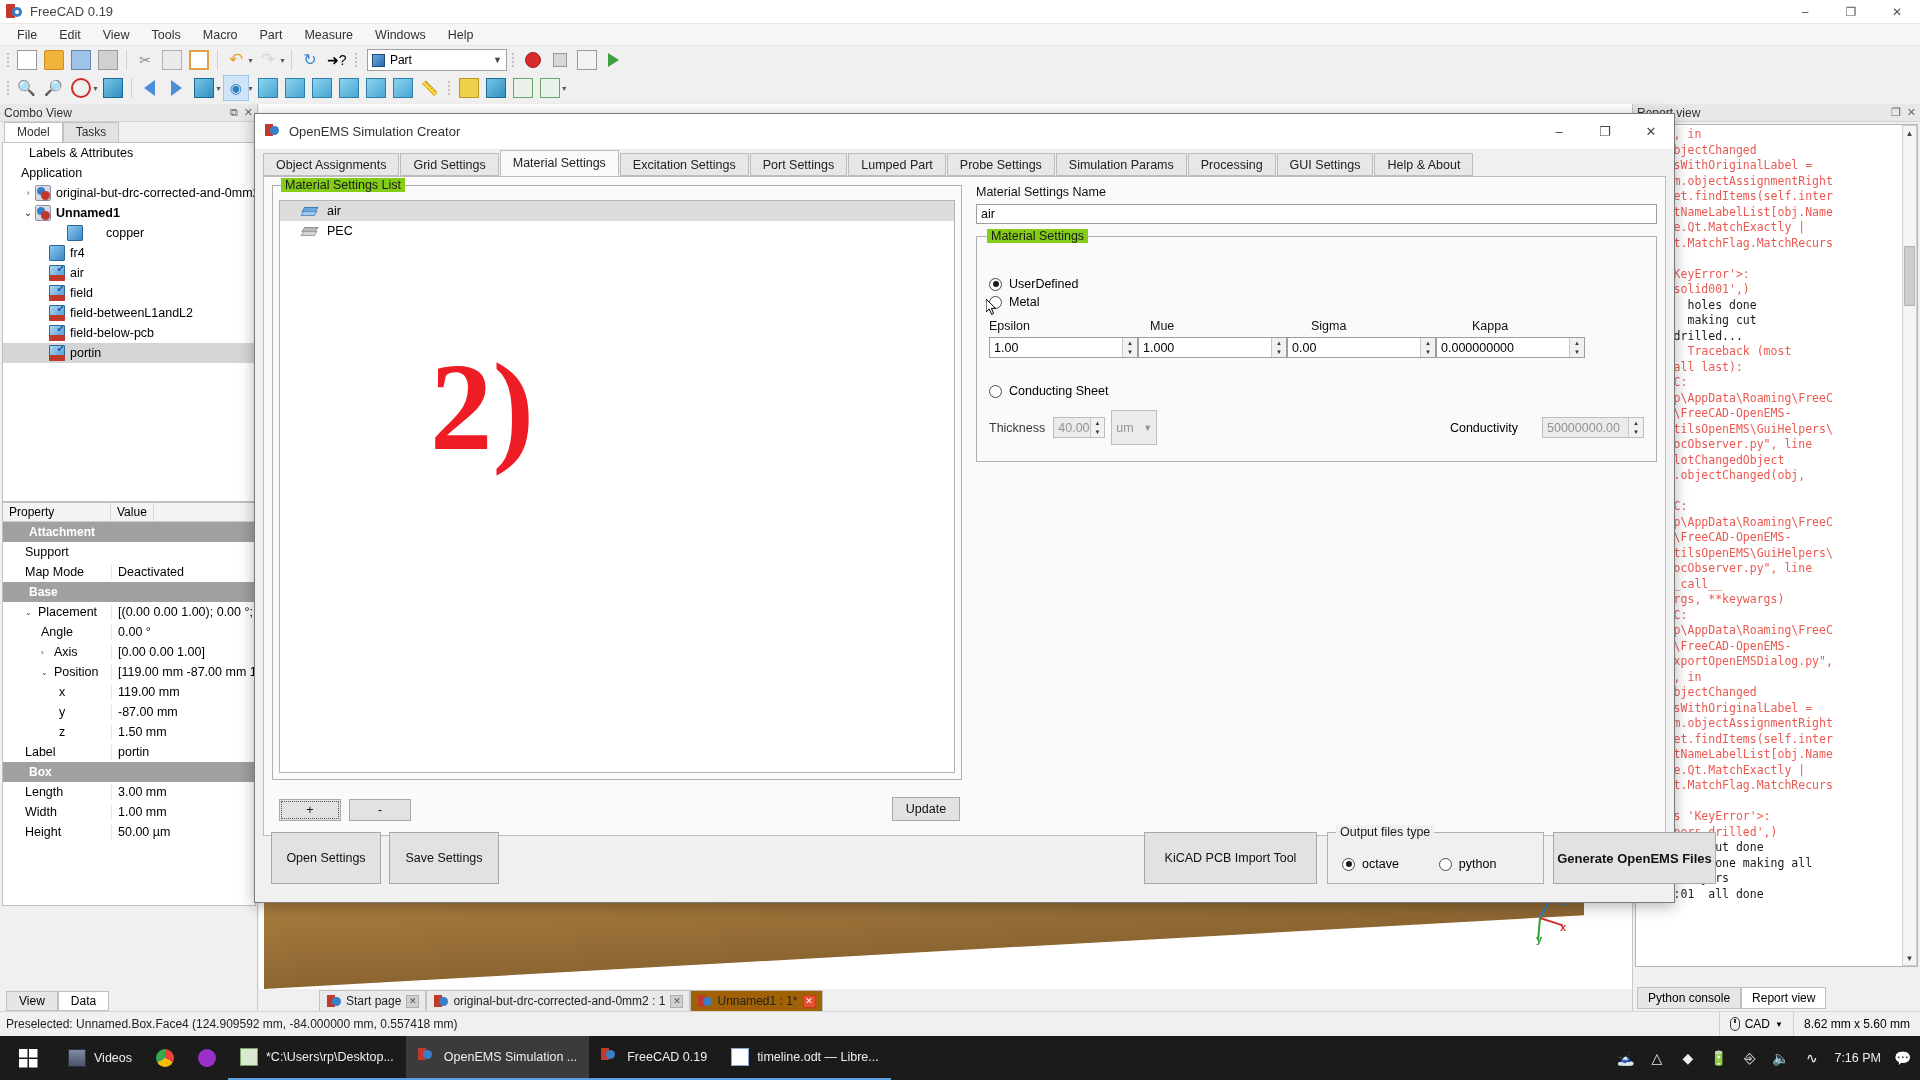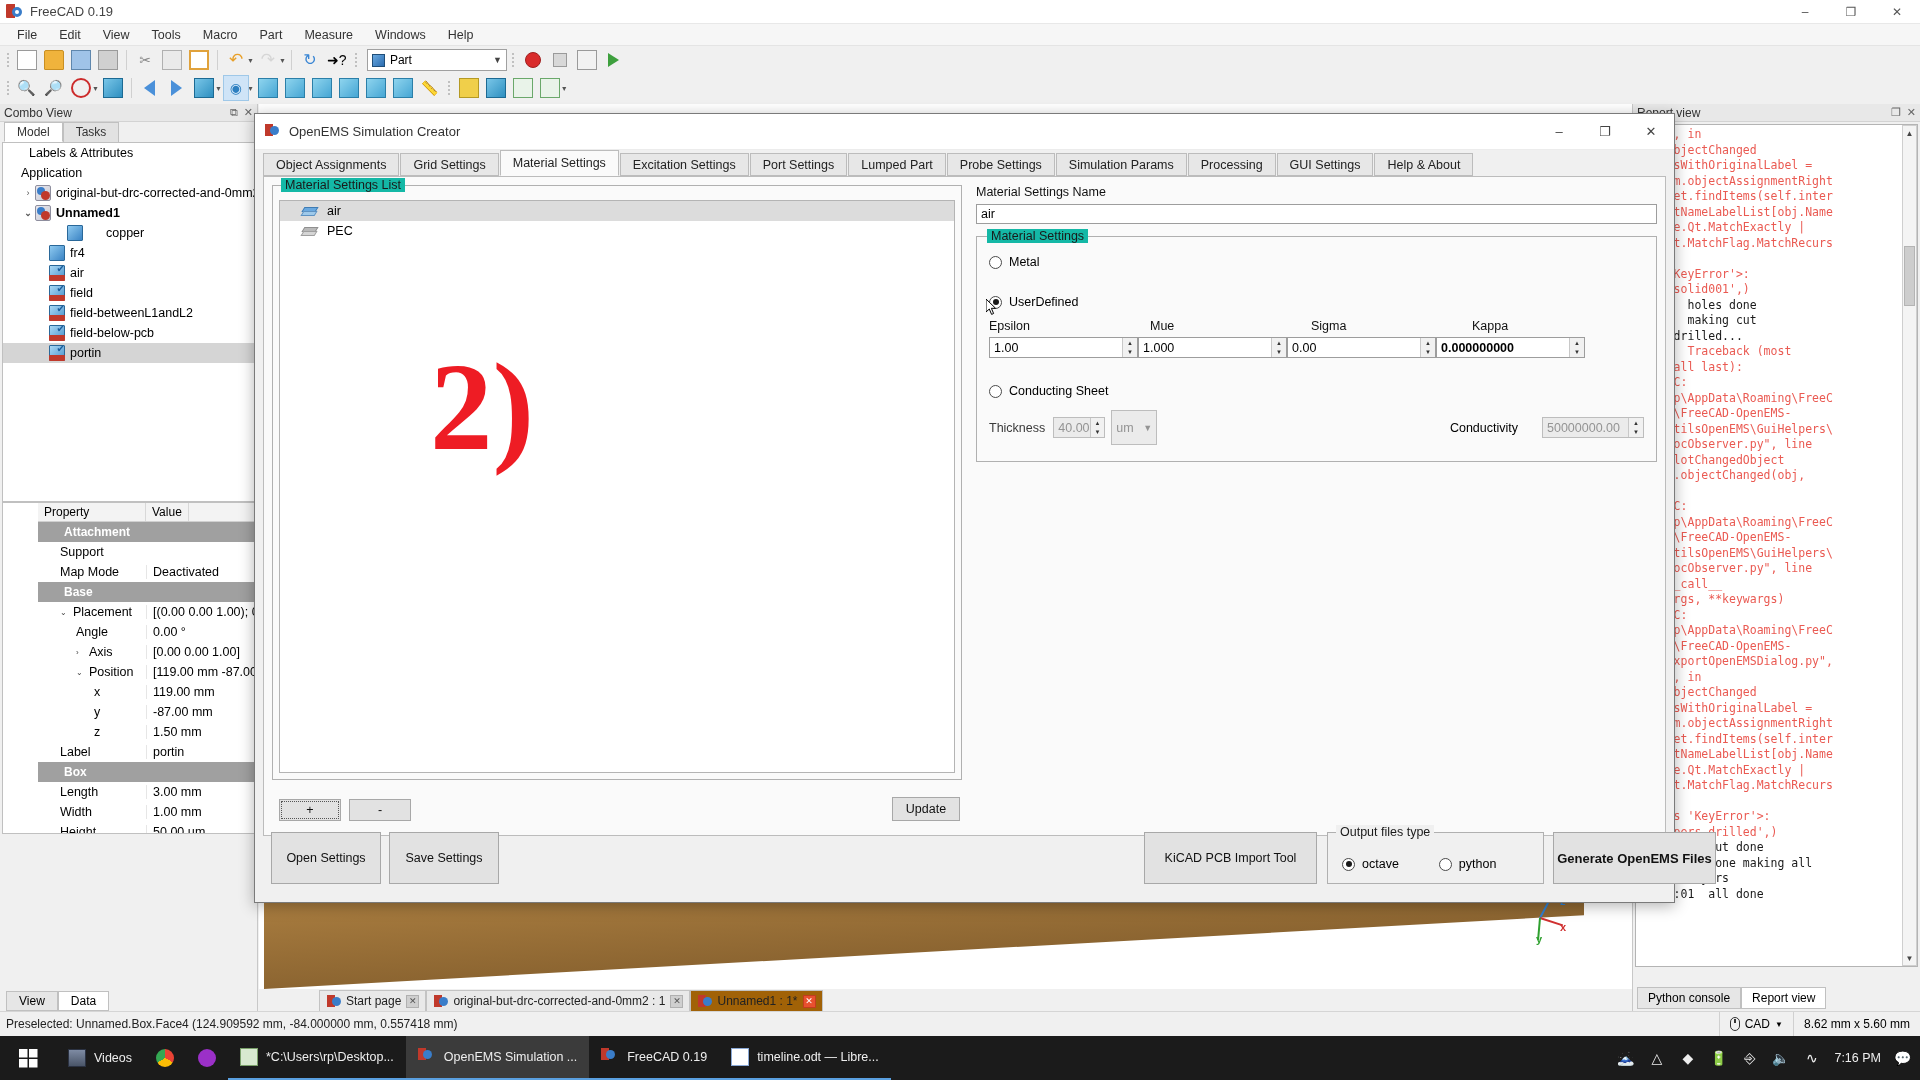--- a/index.html
+++ b/index.html
@@ -78,21 +78,21 @@
   .tw { width:14px; text-align:center; font-size:9px; color:#555; flex:none; }
   .tico { width:16px; height:16px; margin-right:5px; flex:none; position:relative; }
   .tico.doc { background:linear-gradient(135deg,#e8e8ee,#c9c9d4); border:1px solid #8e8e9e; border-radius:2px; }
   .tico.doc:after { content:''; position:absolute; right:0; bottom:0; width:9px; height:9px; background:#c0392b; border-radius:50%; }
   .tico.doc:before { content:''; position:absolute; left:1px; top:1px; width:8px; height:8px; background:#3a7dc9; border-radius:50%; }
   .tico.cube { background:linear-gradient(135deg,#8ecaf0,#3b84c4); border:1px solid #2a6899; border-radius:1px; }
   .tico.part { background:linear-gradient(135deg,#a9d7f4,#4b93cb); border:1px solid #2a6899; border-radius:1px; }
   .tico.part:after { content:''; position:absolute; left:-1px; bottom:-1px; width:16px; height:6px; background:#c0392b; border-radius:1px; }
   .tico.part:before { content:'✔'; position:absolute; right:-1px; top:-3px; font-size:10px; color:#1a5c9b; z-index:2;}
 
-  .prop-table { position:absolute; left:2px; top:398px; width:254px; height:332px; background:#fff; border:1px solid #c0c0c0; overflow:hidden;padding-left:35px;}
+  .prop-table { position:absolute; left:2px; top:398px; width:254px; height:404px; background:#fff; border:1px solid #c0c0c0; overflow:hidden;}
   .prop-hdr { display:flex; height:19px; font-size:12px; background:#f3f3f3; border-bottom:1px solid #d0d0d0; }
   .prop-hdr div { padding:2px 6px; border-right:1px solid #d8d8d8; }
   .prop-hdr .c1 { width:108px; }
   .prop-row { display:flex; height:20px; font-size:12.5px; align-items:center; }
   .prop-row .pk { width:108px; padding-left:4px; display:flex; align-items:center; gap:3px; white-space:nowrap; overflow:hidden;}
   .prop-row .pv { flex:1; padding-left:6px; border-left:1px solid #e6e6e6; white-space:nowrap; overflow:hidden; }
   .prop-group { background:#a0a0a0; color:#fff; font-weight:bold; font-size:12px; height:20px; display:flex; align-items:center; padding-left:26px;}
   .ind1 { padding-left:22px !important; }
   .ind2 { padding-left:38px !important; }
   .ind3 { padding-left:56px !important; }
@@ -154,21 +154,21 @@
   .dlg-wbtn { width:46px; height:36px; display:flex; align-items:center; justify-content:center; color:#444; font-size:13px;}
 
   .dlg-tabs { display:flex; padding-left:8px; height:26px; align-items:flex-end; background:#f0f0f0;}
   .dtab { height:23px; display:flex; align-items:center; padding:0 12px; font-size:12.5px; color:#222;
           background:#e7e7e7; border:1px solid #bcbcbc; border-bottom:1px solid #bcbcbc; margin-right:1px;}
   .dtab.sel { background:#fafafa; height:26px; border-bottom:1px solid #fafafa; position:relative; z-index:3;}
 
   .dlg-page { position:absolute; left:8px; top:62px; right:8px; height:660px; background:#fafafa; border:1px solid #bcbcbc; }
 
   .mat-list-box { position:absolute; left:8px; top:8px; width:690px; bottom:55px; border:1px solid #b0b0b0; background:#fafafa;}
-  .group-legend { position:absolute; left:8px; top:-8px; background:#14b8a6; padding:0 4px; font-size:12.5px; color:#1a1a1a;}
+  .group-legend { position:absolute; left:8px; top:-8px; background:#84cc16; padding:0 4px; font-size:12.5px; color:#1a1a1a;}
   .mat-list { position:absolute; left:6px; top:14px; right:6px; bottom:6px; background:#fff; border:1px solid #b4b4b4; overflow:hidden;}
   .mat-item { height:20px; display:flex; align-items:center; gap:8px; padding-left:22px; font-size:12.5px;}
   .mat-item.sel { background:#dcdcdc; }
   .mat-ico { width:17px; height:13px; position:relative; flex:none; }
   .mat-ico i { position:absolute; display:block; }
   .mat-ico .a { left:1px; top:2px; width:14px; height:5px; background:#6aa9e0; transform:skewX(-32deg); border:1px solid #3f7cb4;}
   .mat-ico .b { left:0px; top:6px; width:14px; height:5px; background:#9ec9ea; transform:skewX(-32deg); border:1px solid #5e92c2;}
   .mat-ico.grey .a { background:#b9b9b9; border-color:#8f8f8f;}
   .mat-ico.grey .b { background:#d5d5d5; border-color:#9f9f9f;}
 
@@ -749,28 +749,28 @@
       <div class="btn" style="position:absolute; left:85px; bottom:14px; width:62px; height:22px;">-</div>
       <div class="btn" style="position:absolute; left:628px; bottom:14px; width:68px; height:24px;">Update</div>
 
       <div class="mat-right">
         <div class="lbl" style="margin-bottom:5px;">Material Settings Name</div>
         <div class="txtin" style="width:100%;">air</div>
 
         <div class="fieldset" style="margin-top:12px; height:226px; padding:14px 12px 0 12px; position:relative;">
           <span class="group-legend" style="top:-8px; left:10px;">Material Settings</span>
 
+          <div class="row-radio" style="margin-top:26px; position:relative;">
+            <span class="radio on"></span>
+            <span>UserDefined</span>
+          </div>
+
           <div class="row-radio" style="margin-top:4px;">
             <span class="radio"></span>
             <span>Metal</span>
-          </div>
-
-          <div class="row-radio" style="margin-top:26px; position:relative;">
-            <span class="radio on"></span>
-            <span>UserDefined</span>
           </div>
 
           <svg class="cursor-arrow" style="left:9px; top:62px;" viewBox="0 0 11 17">
             <polygon points="0,0 0,13 3.3,10 5.6,15.4 7.6,14.5 5.4,9.3 9.6,9.3" fill="#fff" stroke="#000" stroke-width="1"></polygon>
           </svg>
 
           <div style="display:flex; gap:12px; margin-top:10px;">
             <div class="lbl" style="width:149px;">Epsilon</div>
             <div class="lbl" style="width:149px;">Mue</div>
             <div class="lbl" style="width:149px;">Sigma</div>
@@ -792,21 +792,21 @@
                   <i>▼</i>
                 </span>
             </div>
             <div class="spin" style="width:149px;">
               <span class="val">0.00</span>
               <span class="arrows">
                   <i>▲</i>
                   <i>▼</i>
                 </span>
             </div>
-            <div class="spin" style="width:149px;font-weight:bold;">
+            <div class="spin" style="width:149px;">
               <span class="val">0.000000000</span>
               <span class="arrows">
                   <i>▲</i>
                   <i>▼</i>
                 </span>
             </div>
           </div>
 
           <div class="row-radio" style="margin-top:26px;">
             <span class="radio"></span>

